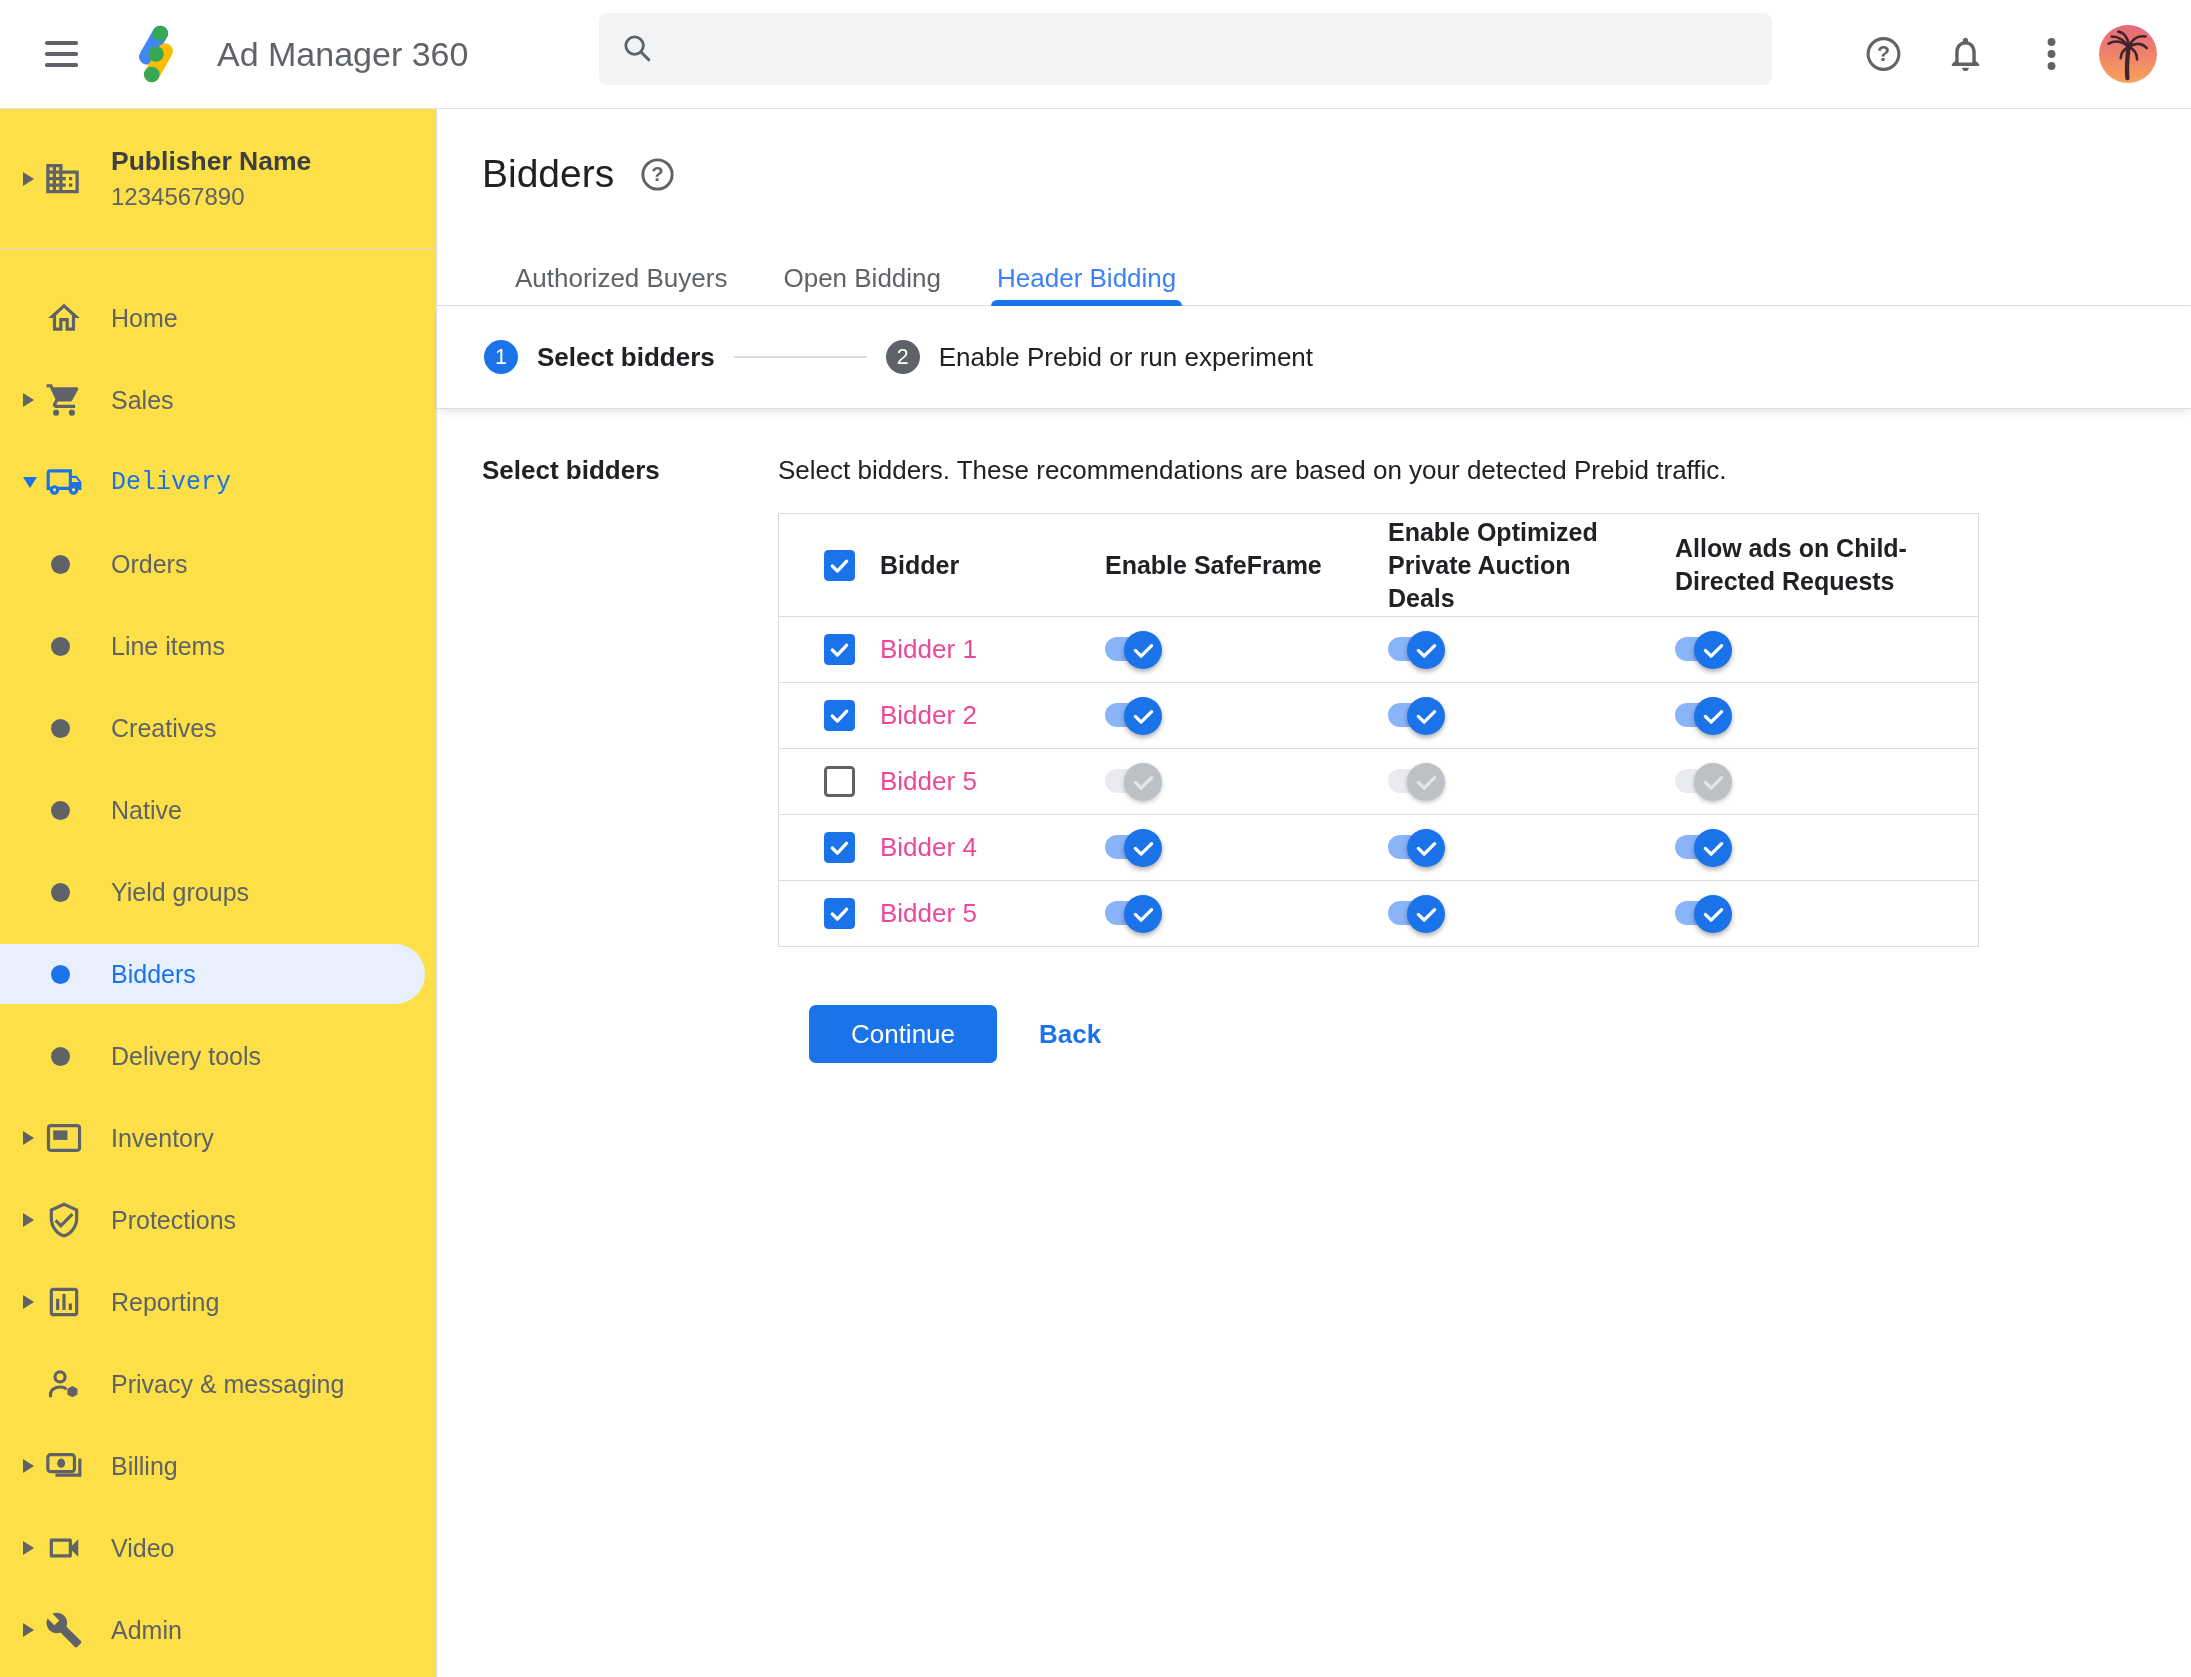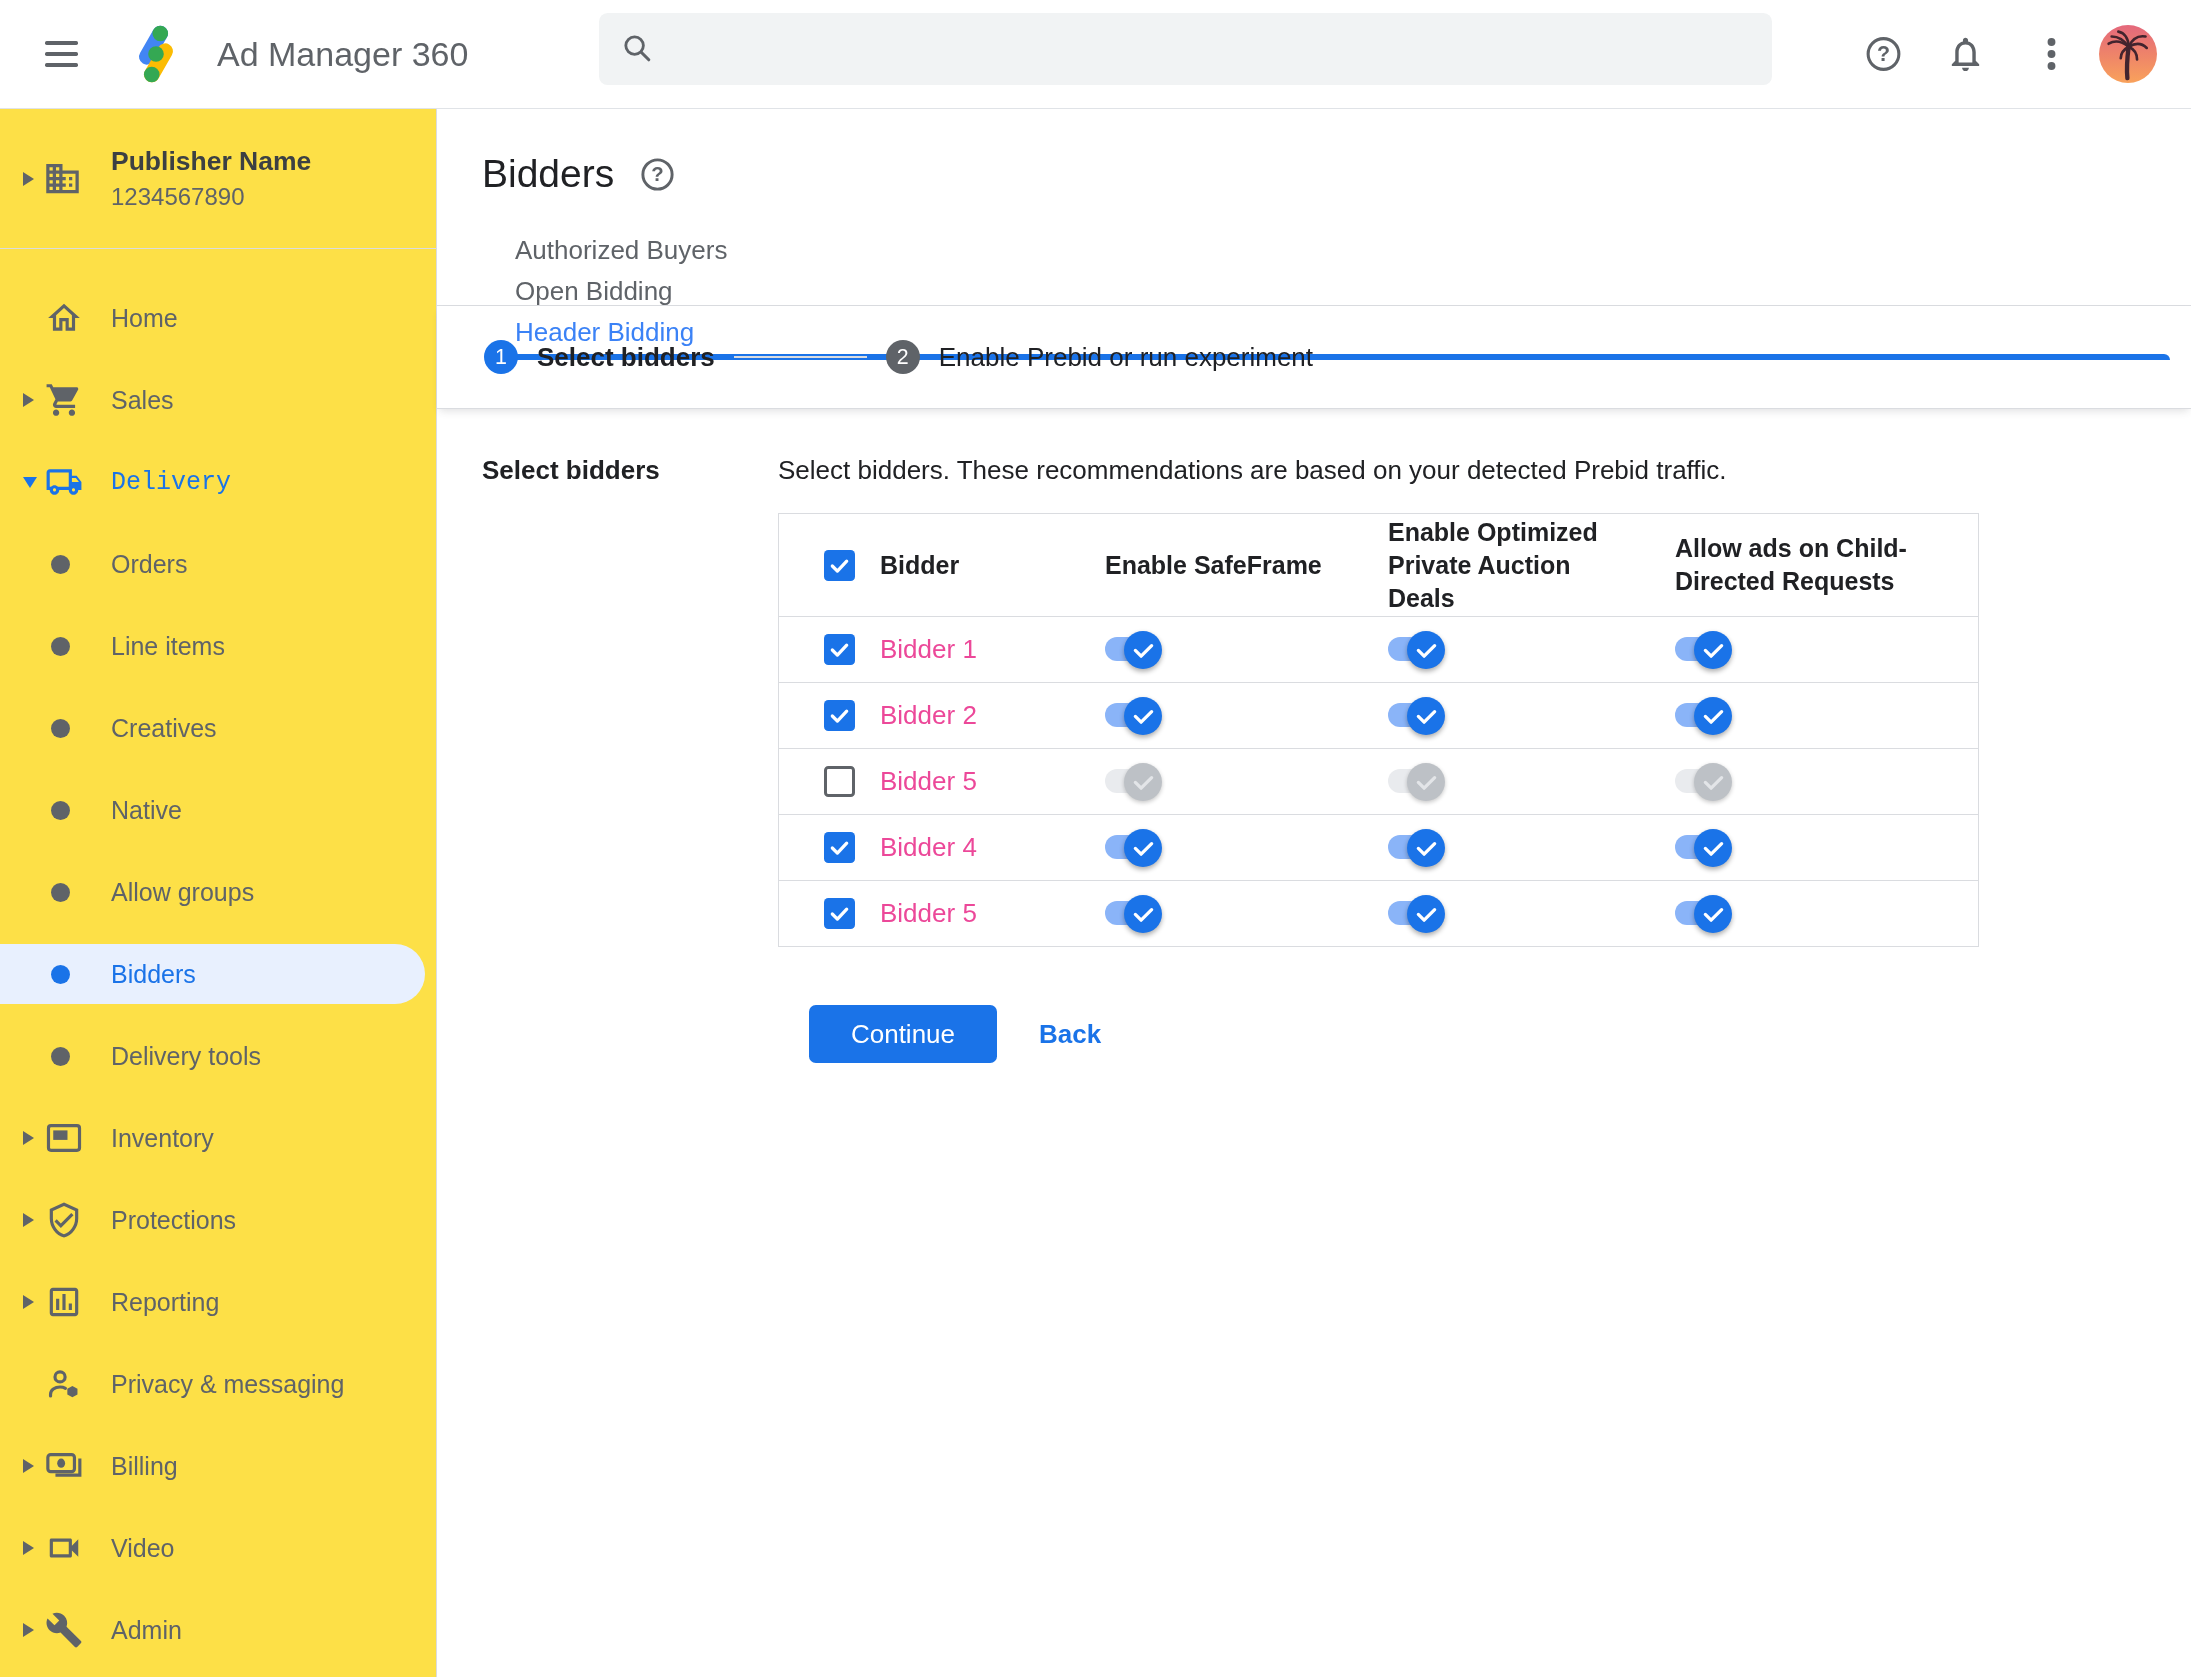--- a/index.html
+++ b/index.html
@@ -56,21 +56,21 @@
   .nav-item.selected .bullet { background:#1a73e8; }
   .nav-item.selected .nav-label { color:#1a73e8; }
 
   
   .main { flex:1; background:#fff; }
   .title-row { display:flex; align-items:center; gap:24px; margin:41px 0 0 45px; height:48px; }
   .page-title { font-size:39px; font-weight:400; color:#202124; }
   .help-icon { width:39px; height:39px; cursor:pointer; }
   .help-icon svg { width:39px; height:39px; }
 
-  .tabs { display:flex; margin-top:38px; height:70px; border-bottom:0.9px solid #dadce0; padding-left:50px;flex-direction:column; }
+  .tabs { display:flex; margin-top:38px; height:70px; border-bottom:0.9px solid #dadce0; padding-left:50px; }
   .tab { position:relative; display:flex; align-items:flex-end; padding:0 28px 12px 28px;
          font-size:26px; color:#5f6368; cursor:pointer; line-height:29px; }
   .tab.active { color:#3b82f6; }
   .tab.active::after { content:""; position:absolute; left:22px; right:22px; bottom:-0.9px;
                        height:6px; background:#1a73e8; border-radius:6.8px 6.8px 0 0; }
 
   .stepper { height:103px; border-bottom:0.9px solid #dadce0; display:flex; align-items:center;
              padding-left:47px; position:relative; box-shadow:0 4.3px 7.7px -2.6px rgba(60,64,67,.16); }
   .step { display:flex; align-items:center; }
   .step-circle { width:34px; height:34px; border-radius:50%; color:#fff; font-size:21.4px;
@@ -248,21 +248,21 @@
       <div class="nav-item">
         <span class="bullet"></span>
         <span class="nav-label">Creatives</span>
       </div>
       <div class="nav-item">
         <span class="bullet"></span>
         <span class="nav-label">Native</span>
       </div>
       <div class="nav-item">
         <span class="bullet"></span>
-        <span class="nav-label">Allow groups</span>
+        <span class="nav-label">Yield groups</span>
       </div>
       <div class="nav-item selected">
         <span class="bullet"></span>
         <span class="nav-label">Bidders</span>
       </div>
       <div class="nav-item">
         <span class="bullet"></span>
         <span class="nav-label">Delivery tools</span>
       </div>
 

